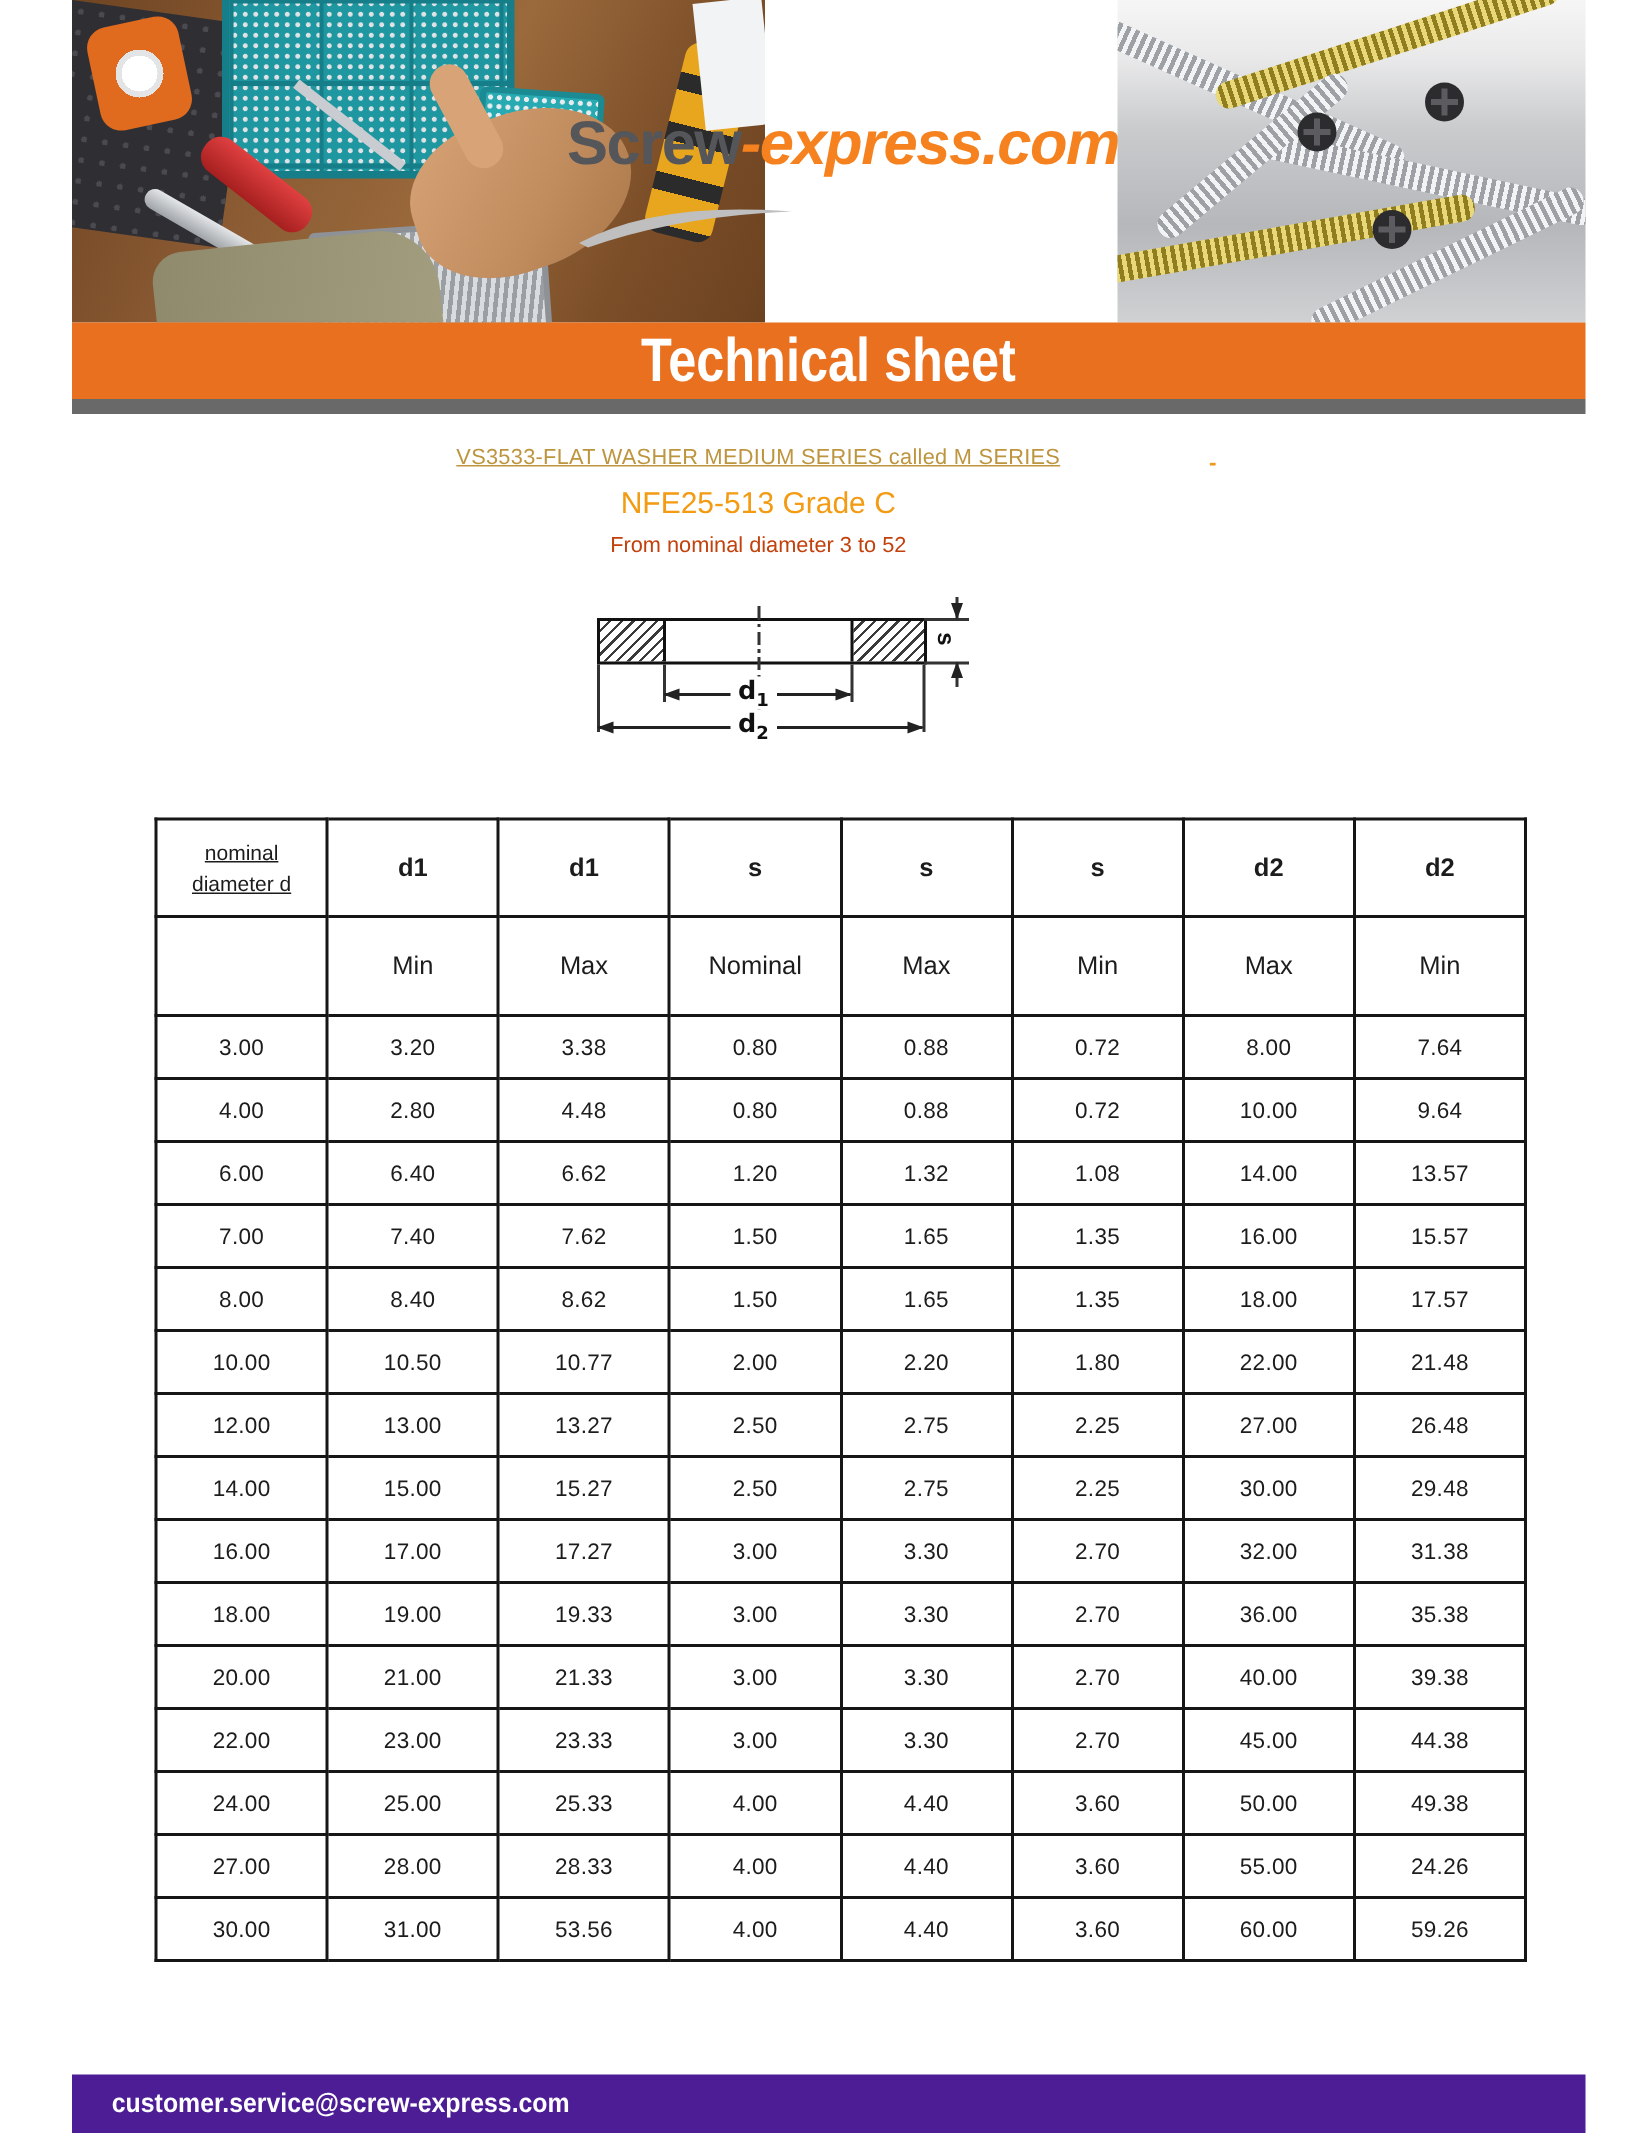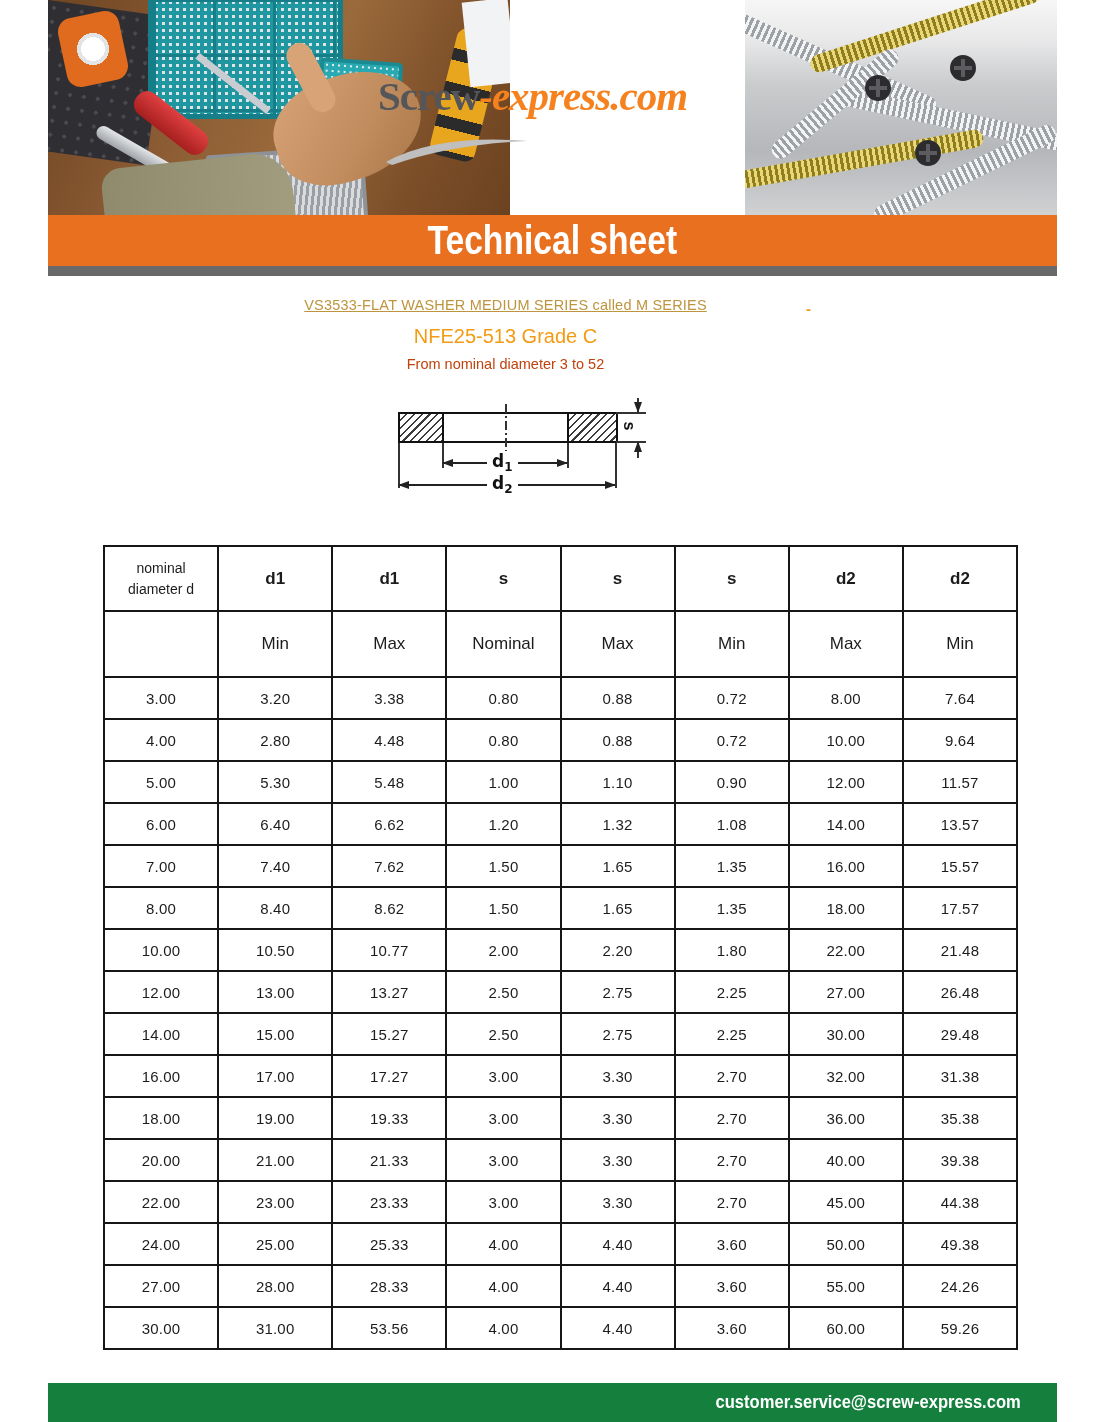--- a/index.html
+++ b/index.html
@@ -35,21 +35,21 @@
   .paper{left:418px;top:0;width:46px;height:85px;background:#f2f3f4;transform:rotate(-6deg);}
   .screw-bar{position:absolute;height:18px;border-radius:9px;}
   .metal{background:repeating-linear-gradient(90deg,#f2f3f4 0 3px,#9da1a5 3px 6px);}
   .brass{background:repeating-linear-gradient(90deg,#e8d87a 0 3px,#8f7d1e 3px 6px);}
   .dark-head{position:absolute;width:26px;height:26px;border-radius:50%;background:#2c2c2e;}
   .dark-head:before,.dark-head:after{content:"";position:absolute;background:#5c5c60;}
   .dark-head:before{left:11px;top:4px;width:4px;height:18px;}
   .dark-head:after{left:4px;top:11px;width:18px;height:4px;}
 
   
-  .logo{position:absolute;left:378px;top:72px;width:360px;white-space:nowrap;font-family:Liberation Serif, serif;}
+  .logo{position:absolute;left:378px;top:72px;width:360px;white-space:nowrap;}
   .logo .p1{font-size:41px;font-weight:bold;color:#54565a;letter-spacing:-1px;}
   .logo .p2{font-size:41px;font-weight:bold;font-style:italic;color:#f5821f;letter-spacing:-1px;}
   .swoosh{position:absolute;left:382px;top:132px;}
 
   
   .banner{position:absolute;left:48px;top:215px;width:1009px;height:51px;background:#e8701f;display:flex;align-items:center;justify-content:center;}
   .banner span{color:#fff;font-weight:bold;font-size:41px;letter-spacing:0;transform:scaleX(.82);display:inline-block;}
   .gray-strip{position:absolute;left:48px;top:266px;width:1009px;height:10px;background:#696969;}
 
   
@@ -77,26 +77,26 @@
   .arr-d{border-left:4px solid transparent;border-right:4px solid transparent;border-top:11px solid #222;left:-3.5px;bottom:-1px;}
   .arr-u{border-left:4px solid transparent;border-right:4px solid transparent;border-bottom:11px solid #222;left:-3.5px;top:-1px;}
   .dimlab{position:absolute;background:#fff;padding:0 5px;font-weight:bold;font-size:17px;color:#111;font-family:"DejaVu Sans",sans-serif;}
   .dimlab sub{font-size:12px;}
   .slab{position:absolute;font-weight:bold;font-size:16px;color:#111;transform:rotate(90deg);}
 
   
   .spec-table{position:absolute;left:103px;top:545px;width:915px;border-collapse:collapse;table-layout:fixed;}
   .spec-table th,.spec-table td{border:2px solid #161616;text-align:center;vertical-align:middle;color:#1c1c1c;background:#fff;}
   .spec-table thead tr.h1 th{height:61px;font-size:17px;font-weight:bold;}
-  .spec-table thead tr.h1 th.first{font-size:14px;font-weight:400;padding:0 14px;line-height:1.5;}
+  .spec-table thead tr.h1 th.first{font-size:14px;font-weight:400;padding:0 14px;line-height:1.5;text-decoration:underline;}
   .spec-table thead tr.h2 th{height:62px;font-size:17px;font-weight:normal;}
   .spec-table tbody td{height:38px;font-size:15px;letter-spacing:.2px;}
 
   
-  .footer-bar{position:absolute;left:48px;top:1383px;width:1009px;height:39px;background:#15803d;display:flex;align-items:center;justify-content:flex-end;}
+  .footer-bar{position:absolute;left:48px;top:1383px;width:1009px;height:39px;background:#4c1d95;display:flex;align-items:center;justify-content:flex-start;}
   .footer-bar span{color:#fff;font-weight:bold;font-size:18px;margin-right:36px;transform:scaleX(.92);transform-origin:right center;display:inline-block;letter-spacing:0;}
 </style>
 </head>
 <body>
 
 <div class="page">
 
   <div class="photo photo-left">
     <div class="pd pegboard"></div>
     <div class="pd tape"></div>
@@ -217,30 +217,20 @@
           <td>4.00</td>
           <td>2.80</td>
           <td>4.48</td>
           <td>0.80</td>
           <td>0.88</td>
           <td>0.72</td>
           <td>10.00</td>
           <td>9.64</td>
         </tr>
         <tr>
-          <td>5.00</td>
-          <td>5.30</td>
-          <td>5.48</td>
-          <td>1.00</td>
-          <td>1.10</td>
-          <td>0.90</td>
-          <td>12.00</td>
-          <td>11.57</td>
-        </tr>
-        <tr>
           <td>6.00</td>
           <td>6.40</td>
           <td>6.62</td>
           <td>1.20</td>
           <td>1.32</td>
           <td>1.08</td>
           <td>14.00</td>
           <td>13.57</td>
         </tr>
         <tr>

